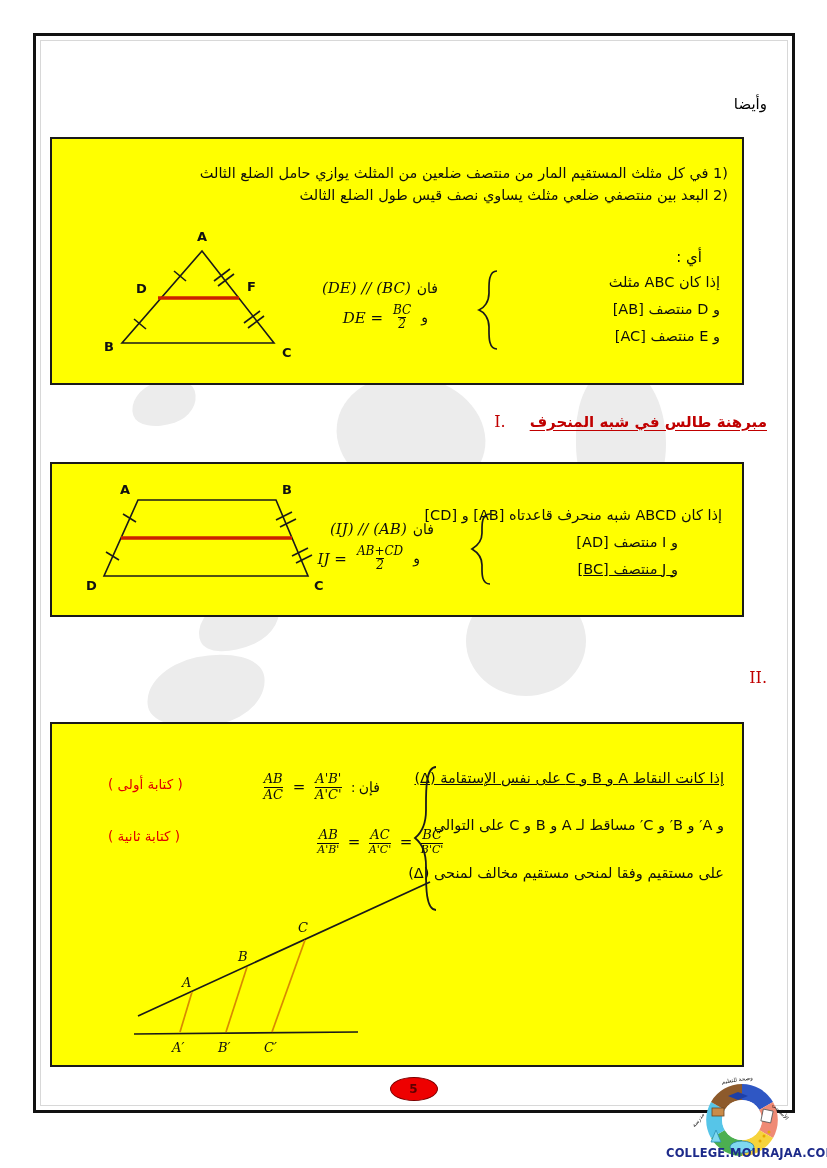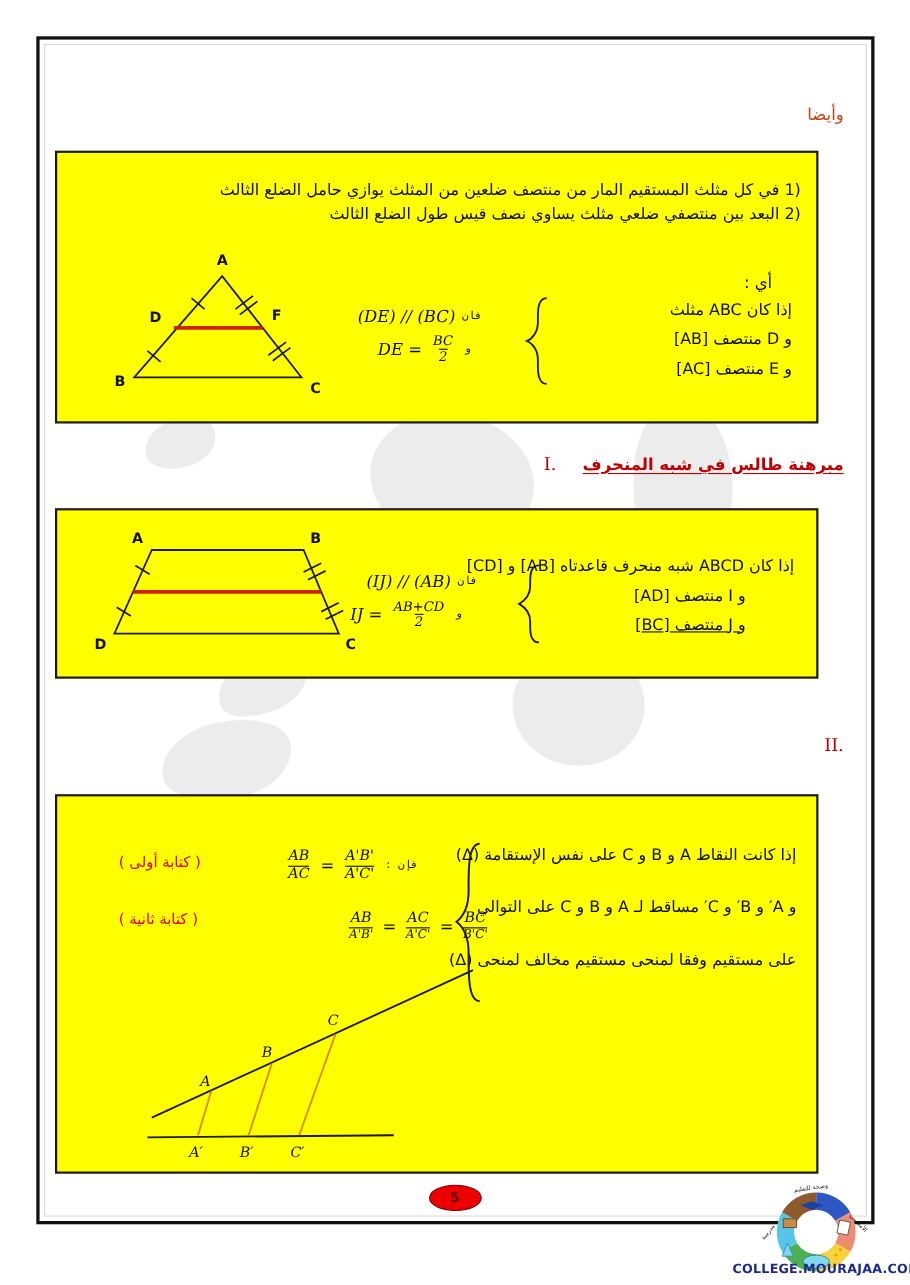--- a/index.html
+++ b/index.html
@@ -51,21 +51,21 @@
     inset: 0;
     z-index: 2;
   }
 
   
   .intro-line {
     position: absolute;
     right: 60px;
     top: 95px;
     font-size: 15px;
-    color: #c2410c;
+    color: #000000;
     direction: rtl;
     font-family: "DejaVu Sans", "Liberation Sans", sans-serif;
   }
 
   
   .ybox {
     position: absolute;
     background: #ffff00;
     border: 2px solid #1a1a1a;
     box-sizing: border-box;
@@ -129,23 +129,23 @@
     font-size: 15px;
     white-space: nowrap;
     font-family: "DejaVu Serif", "Liberation Serif", serif;
     font-style: italic;
     display: flex;
     align-items: center;
     justify-content: flex-end;
     gap: 6px;
   }
   .ar-conn {
-    font-family: Liberation Mono, monospace;
+    font-family: Liberation Serif, serif;
     font-style: normal;
-    font-size: 10px;
+    font-size: 14px;
     direction: rtl;
   }
 
   
   .frac {
     display: inline-flex;
     flex-direction: column;
     align-items: center;
     vertical-align: middle;
     font-size: 12px;
@@ -368,21 +368,21 @@
     </div>
   </div>
 
   <div class="section-head" style="right:60px; top:668px;">
     <span class="sec-roman">II.</span>
   </div>
 
   <div class="ybox" id="box3">
 
     <div class="cond-col" style="right:18px; top:44px; width:318px;">
-      <div class="cond-line" style="line-height:1.4;">إذا كانت النقاط A و B و C على نفس الإستقامة (Δ)</div>
+      <div class="cond-line" style="line-height:1.4;text-decoration:underline;">إذا كانت النقاط A و B و C على نفس الإستقامة (Δ)</div>
       <div class="cond-line" style="line-height:1.4; margin-top:27px;">و A′ و B′ و C′ مساقط لـ A و B و C على التوالي</div>
       <div class="cond-line" style="line-height:1.4; margin-top:27px;">على مستقيم وفقا لمنحى مستقيم مخالف لمنحى (Δ)</div>
     </div>
 
     <svg class="brace" style="left:360px; top:40px; width:30px; height:150px;" viewBox="0 0 30 150">
       <path d="M24 3 C13 3 14 30 14 46 C14 62 8 70 3 74 C8 78 14 86 14 102 C14 118 13 146 24 146" fill="none" stroke="#1a1a1a" stroke-width="1.8"></path>
     </svg>
 
     <div class="concl-col" style="left:40px; top:48px; width:310px;">
 

